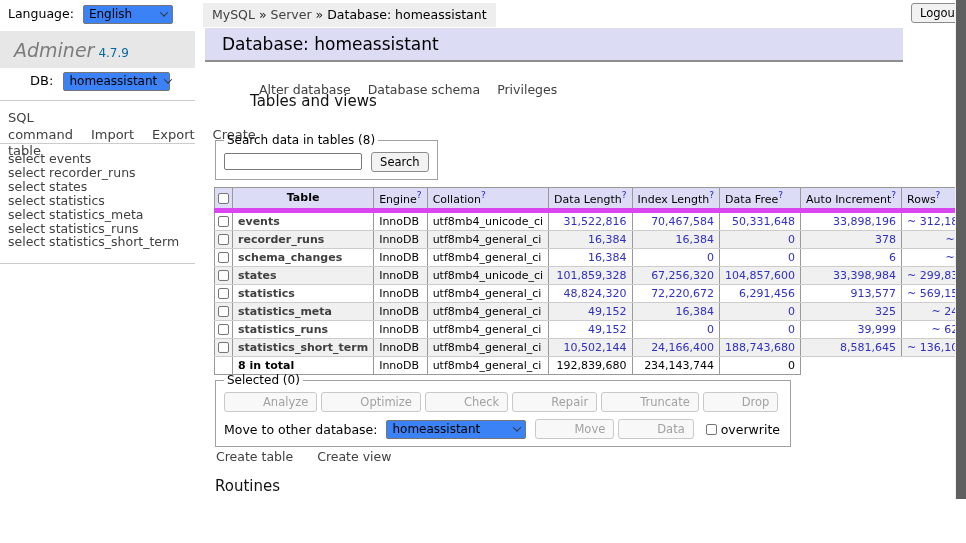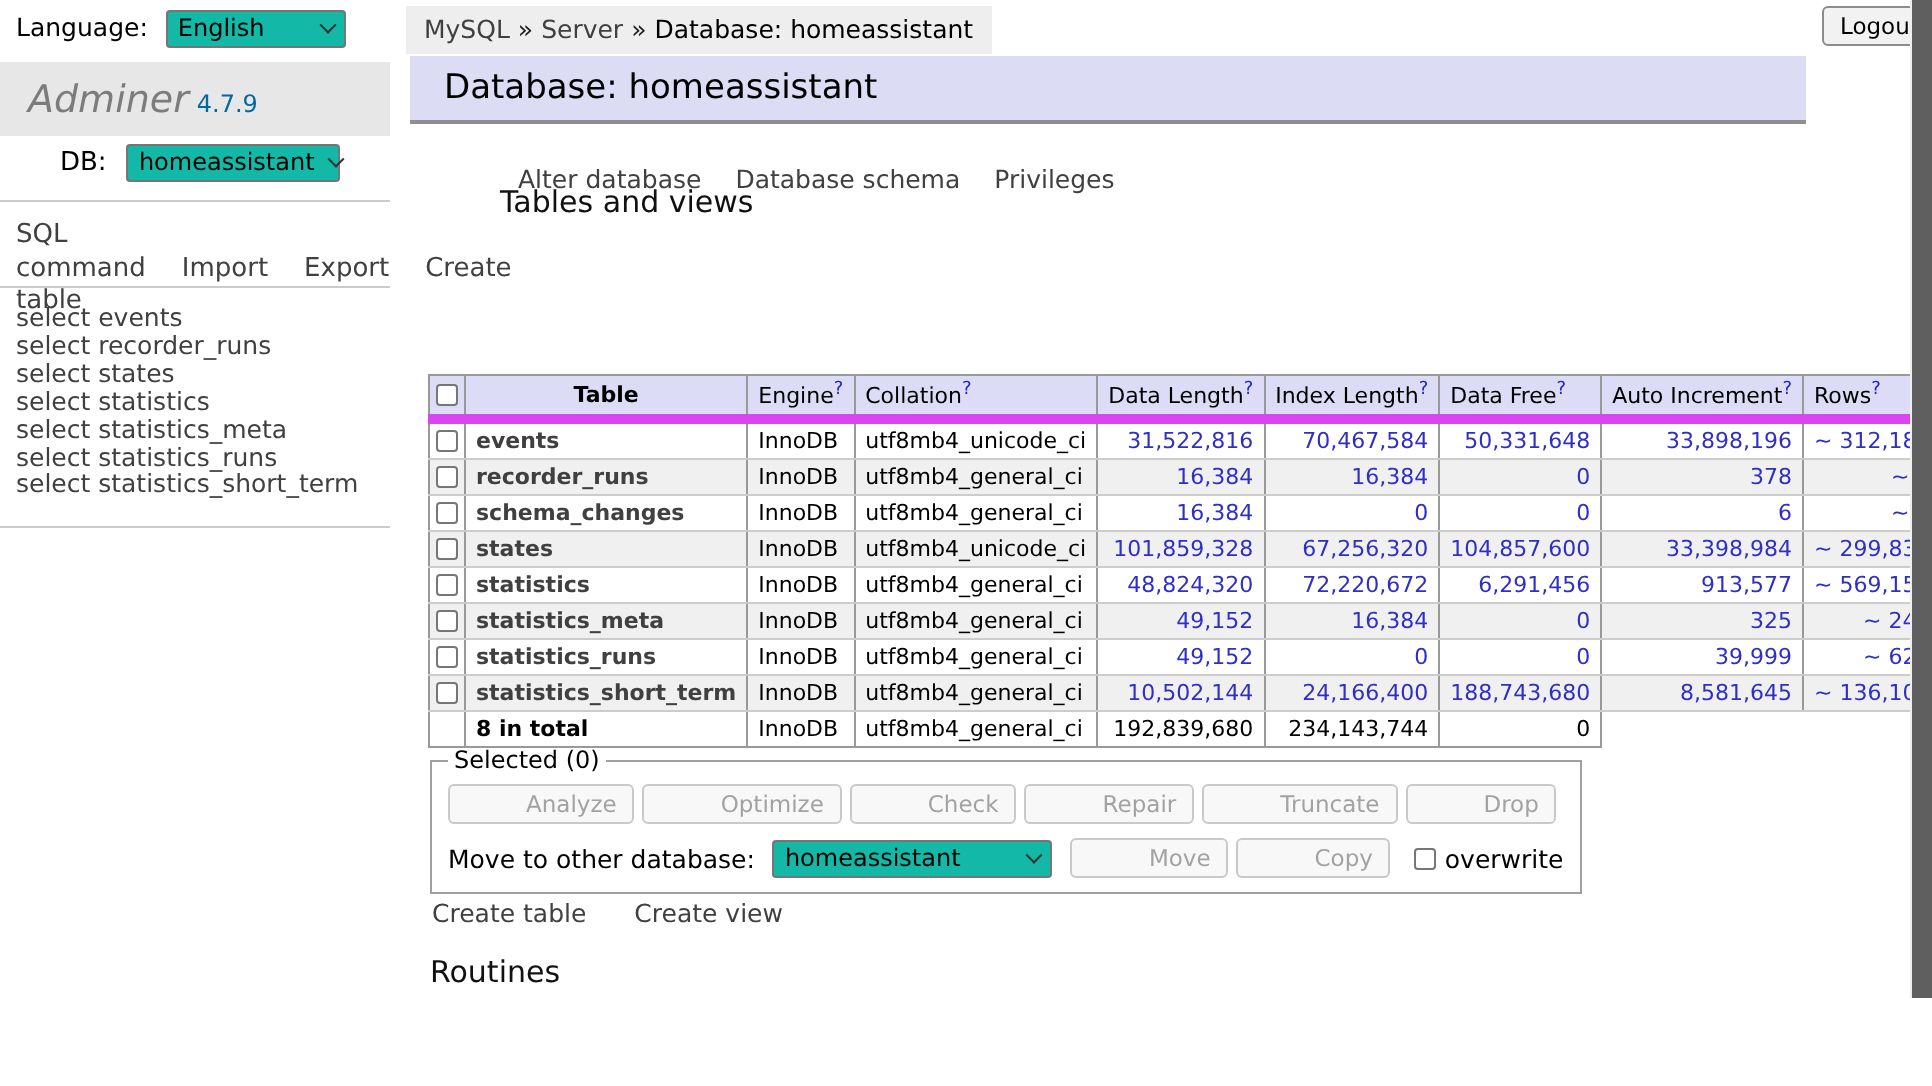--- a/index.html
+++ b/index.html
@@ -6,21 +6,21 @@
   html,body { background:#fff; }
   #canvas {
     position:relative; width:966px; height:499px; overflow:hidden;
     font-family:"DejaVu Sans","Liberation Sans",sans-serif; color:#000; background:#fff;
   }
   a.lnk { color:#404040; text-decoration:none; cursor:pointer; }
   
   #lang-row { position:absolute; left:8px; top:5px; font-size:12.5px; }
   .sel {
     display:inline-flex; align-items:center; justify-content:space-between;
-    border:1px solid #767676; background:#14b8a6; border-radius:2px;
+    border:1px solid #767676; background:#3b82f6; border-radius:2px;
     font-size:12px; padding:1px 5px 2px 5px; vertical-align:middle; cursor:default;
   }
   .sel .chev {
     width:6px; height:6px; border-right:1.4px solid #333; border-bottom:1.4px solid #333;
     transform:rotate(45deg) translate(-1px,-1px); margin-left:8px; flex:none;
   }
   #lang-select { width:90px; margin-left:5px; height:19px; }
   #h1band { position:absolute; left:0; top:31px; width:195px; height:37px; background:#e7e7e7; }
   #h1band .appname { position:absolute; left:14px; top:8px; font-size:19px; font-style:italic; color:#7c7c7c; }
   #h1band .appver { font-size:12px; font-style:normal; color:#0369a1; margin-left:4px; }
@@ -144,20 +144,25 @@
     <a class="lnk">MySQL</a><span class="sep">»</span><a class="lnk">Server</a><span class="sep">»</span><span>Database: homeassistant</span>
   </div>
   <button class="btn" id="logout-btn">Logout</button>
 
   <h2 id="page-title">Database: homeassistant</h2>
 
   <div id="nav-links"><a class="lnk">Alter database</a><a class="lnk">Database schema</a><a class="lnk">Privileges</a></div>
 
   <h3 class="sect" id="h-tables">Tables and views</h3>
 
+  <fieldset id="search-fieldset">
+    <legend>Search data in tables (8)</legend>
+    <input type="text" id="search-input" value="" style="">
+    <button class="btn" id="search-btn">Search</button>
+  </fieldset>
 
   <div id="tables-grid">
     <table class="grid">
       <thead>
           <tr id="grid-head-row">
             <th class="cbcell"><span class="cb"></span></th>
             <th class="tcol">Table</th>
             <th class="">Engine<sup>?</sup></th>
             <th class="">Collation<sup>?</sup></th>
             <th class="">Data Length<sup>?</sup></th>
@@ -272,21 +277,21 @@
   <fieldset id="selected-fieldset">
     <legend>Selected (0)</legend>
     <div class="btnrow" id="selected-buttons"><button class="btn" disabled="">Analyze</button><button class="btn" disabled="">Optimize</button><button class="btn" disabled="">Check</button><button class="btn" disabled="">Repair</button><button class="btn" disabled="">Truncate</button><button class="btn" disabled="">Drop</button></div>
     <div class="moverow">
       <label>Move to other database:</label>
       <span class="sel" id="move-select">
         <span>homeassistant</span>
         <span class="chev"></span>
       </span>
       <button class="btn" disabled="">Move</button>
-      <button class="btn" disabled="">Copy</button>
+      <button class="btn" disabled="">Data</button>
       <span class="cb" id="overwrite-box"></span>
       <label>overwrite</label>
     </div>
   </fieldset>
 
   <div class="linkrow" id="create-links"><a class="lnk">Create table</a><a class="lnk">Create view</a></div>
   <h3 class="sect" id="h-routines">Routines</h3>
   <div class="linkrow" id="routine-links"><a class="lnk">Create procedure</a><a class="lnk">Create function</a></div>
   <h3 class="sect" id="h-events">Events</h3>
 

